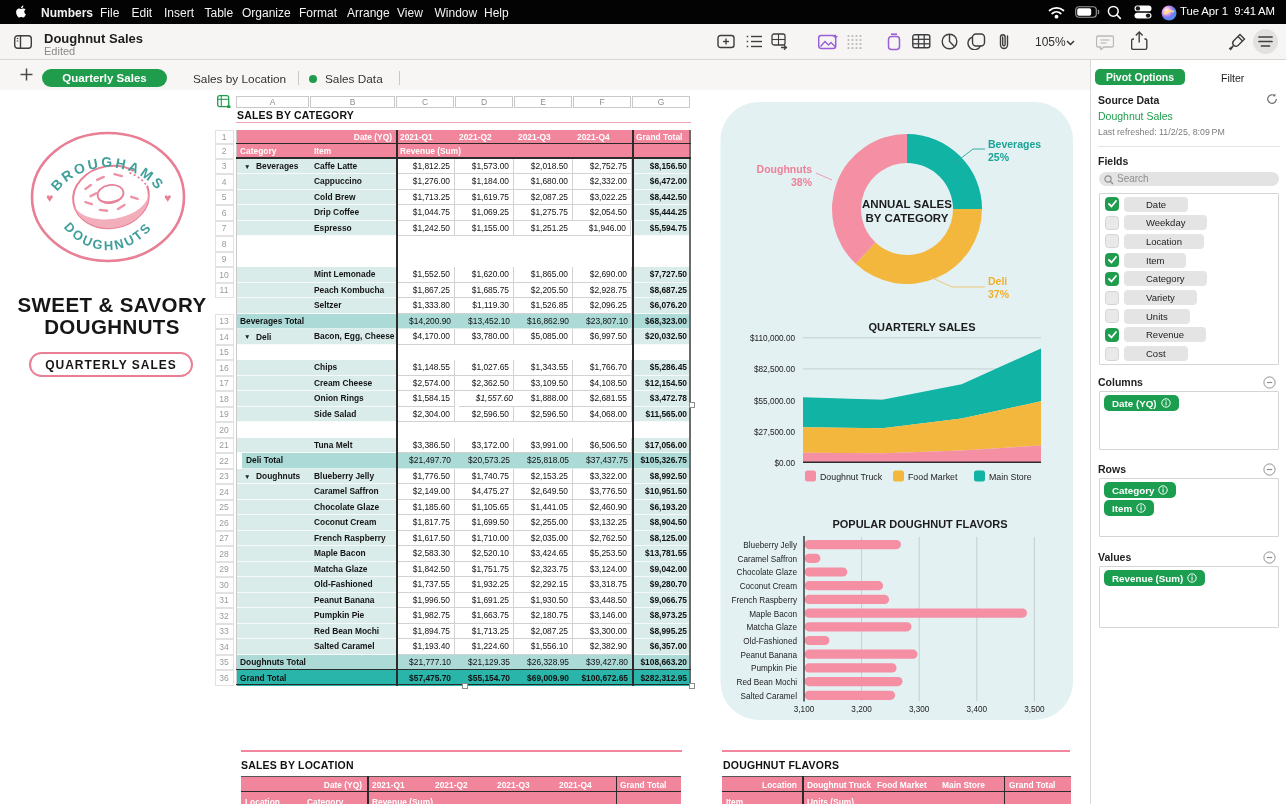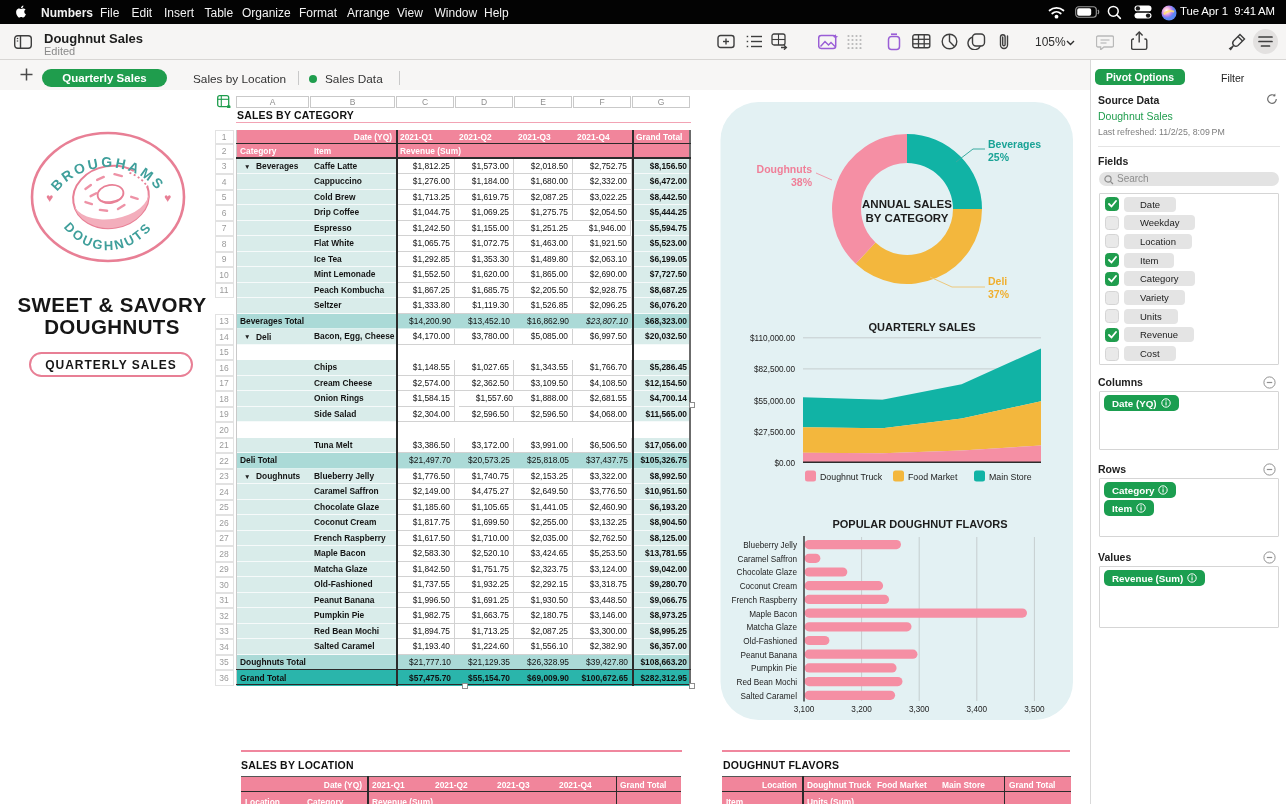--- a/index.html
+++ b/index.html
@@ -26,21 +26,21 @@
 .itm{font-weight:bold;color:#151515}
 .bld{font-weight:bold}
 .tot{background:#abdad7;border-bottom:1px solid rgba(255,255,255,0.6)}
 .gtot{background:#2ab5ab}
 .lbl{font-weight:bold;color:#111}
 .grp{position:absolute;font-size:6.5px;color:#222}
 .grpl{position:absolute;top:0;height:100%;display:flex;align-items:center;font-size:8.4px;font-weight:bold;color:#151515}
 
 #sidebar{position:absolute;left:1090px;top:60px;width:196px;height:744px;background:#fff;border-left:1px solid #d9d9d9}
 .sbh{position:absolute;font-size:10.5px;font-weight:bold;color:#222}
-.chip{background:#e4e4e4;border-radius:4px;padding:2px 16px;font-size:9.5px;color:#222}
+.chip{background:#e4e4e4;border-radius:4px;padding:2px 22px;font-size:9.5px;color:#222}
 .frow{position:absolute;left:14px;display:flex;align-items:center;gap:5px}
 .cb{width:14px;height:14px;border-radius:3.5px;background:#e9e9e9;border:1px solid #d5d5d5;display:inline-flex;align-items:center;justify-content:center}
 .cb.on{background:#1f9d4d;border-color:#1f9d4d}
 .gchip{position:absolute;background:#1b9e50;border-radius:5px;color:#fff;font-size:9.8px;font-weight:bold;padding:2.5px 8px;white-space:nowrap}
 .sbox{position:absolute;left:7.5px;width:180px;background:#fff;border:1px solid #d5d5d5;border-radius:1px}
 
 .ctit{font:bold 11.5px "Liberation Sans",sans-serif;fill:#1c1c1c}
 .ctit2{font:bold 11px "Liberation Sans",sans-serif;fill:#1c1c1c}
 .lab{font:bold 10.5px "Liberation Sans",sans-serif}
 .t10{font:8.2px "Liberation Sans",sans-serif;fill:#222}
@@ -328,38 +328,20 @@
       </div>
       <div class="tr" style="top:91.0px;height:15.5px">
         <div class="tc teal" style="left:0px;width:74px;"></div>
         <div class="tc teal itm" style="left:74px;width:86px;">Espresso</div>
         <div class="tc wht num" style="left:160px;width:59px;">$1,242.50</div>
         <div class="tc wht num" style="left:219px;width:59px;">$1,155.00</div>
         <div class="tc wht num" style="left:278px;width:59px;">$1,251.25</div>
         <div class="tc wht num" style="left:336px;width:59px;">$1,946.00</div>
         <div class="tc teal num bld" style="left:396px;width:59px;">$5,594.75</div>
       </div>
-      <div class="tr" style="top:106.5px;height:15.5px">
-        <div class="tc teal" style="left:0px;width:74px;"></div>
-        <div class="tc teal itm" style="left:74px;width:86px;">Flat White</div>
-        <div class="tc wht num" style="left:160px;width:59px;">$1,065.75</div>
-        <div class="tc wht num" style="left:219px;width:59px;">$1,072.75</div>
-        <div class="tc wht num" style="left:278px;width:59px;">$1,463.00</div>
-        <div class="tc wht num" style="left:337px;width:59px;">$1,921.50</div>
-        <div class="tc teal num bld" style="left:396px;width:59px;">$5,523.00</div>
-      </div>
-      <div class="tr" style="top:122.0px;height:15.5px">
-        <div class="tc teal" style="left:0px;width:74px;"></div>
-        <div class="tc teal itm" style="left:74px;width:86px;">Ice Tea</div>
-        <div class="tc wht num" style="left:160px;width:59px;">$1,292.85</div>
-        <div class="tc wht num" style="left:219px;width:59px;">$1,353.30</div>
-        <div class="tc wht num" style="left:278px;width:59px;">$1,489.80</div>
-        <div class="tc wht num" style="left:337px;width:59px;">$2,063.10</div>
-        <div class="tc teal num bld" style="left:396px;width:59px;">$6,199.05</div>
-      </div>
       <div class="tr" style="top:137.5px;height:15.5px">
         <div class="tc teal" style="left:0px;width:74px;"></div>
         <div class="tc teal itm" style="left:74px;width:86px;">Mint Lemonade</div>
         <div class="tc wht num" style="left:160px;width:59px;">$1,552.50</div>
         <div class="tc wht num" style="left:219px;width:59px;">$1,620.00</div>
         <div class="tc wht num" style="left:278px;width:59px;">$1,865.00</div>
         <div class="tc wht num" style="left:337px;width:59px;">$2,690.00</div>
         <div class="tc teal num bld" style="left:396px;width:59px;">$7,727.50</div>
       </div>
       <div class="tr" style="top:153.0px;height:15.5px">
@@ -378,21 +360,21 @@
         <div class="tc wht num" style="left:219px;width:59px;">$1,119.30</div>
         <div class="tc wht num" style="left:278px;width:59px;">$1,526.85</div>
         <div class="tc wht num" style="left:337px;width:59px;">$2,096.25</div>
         <div class="tc teal num bld" style="left:396px;width:59px;">$6,076.20</div>
       </div>
       <div class="tr" style="top:184.0px;height:15.5px">
         <div class="tc tot lbl" style="left:0px;width:160px;">Beverages Total</div>
         <div class="tc tot num" style="left:160px;width:59px;">$14,200.90</div>
         <div class="tc tot num" style="left:219px;width:59px;">$13,452.10</div>
         <div class="tc tot num" style="left:278px;width:59px;">$16,862.90</div>
-        <div class="tc tot num" style="left:337px;width:59px;font-style:italic;">$23,807.10</div>
+        <div class="tc tot num" style="left:337px;width:59px;">$23,807.10</div>
         <div class="tc tot num bld" style="left:396px;width:59px;">$68,323.00</div>
       </div>
       <div class="tr" style="top:199.5px;height:15.5px">
         <div class="tc teal" style="left:0px;width:74px;"></div>
         <div class="grp" style="left:8px;top:4px">▼</div>
         <div class="grpl" style="left:20px">Deli</div>
         <div class="tc teal itm" style="left:74px;width:86px;">Bacon, Egg, Cheese</div>
         <div class="tc wht num" style="left:160px;width:59px;">$4,170.00</div>
         <div class="tc wht num" style="left:219px;width:59px;">$3,780.00</div>
         <div class="tc wht num" style="left:278px;width:59px;">$5,085.00</div>
@@ -414,45 +396,45 @@
         <div class="tc wht num" style="left:160px;width:59px;">$2,574.00</div>
         <div class="tc wht num" style="left:219px;width:59px;">$2,362.50</div>
         <div class="tc wht num" style="left:278px;width:59px;">$3,109.50</div>
         <div class="tc wht num" style="left:337px;width:59px;">$4,108.50</div>
         <div class="tc teal num bld" style="left:396px;width:59px;">$12,154.50</div>
       </div>
       <div class="tr" style="top:261.5px;height:15.5px">
         <div class="tc teal" style="left:0px;width:74px;"></div>
         <div class="tc teal itm" style="left:74px;width:86px;">Onion Rings</div>
         <div class="tc wht num" style="left:160px;width:59px;">$1,584.15</div>
-        <div class="tc wht num" style="left:223px;width:59px;">$1,557.60</div>
+        <div class="tc wht num" style="left:223px;width:59px;font-style:italic;">$1,557.60</div>
         <div class="tc wht num" style="left:278px;width:59px;">$1,888.00</div>
         <div class="tc wht num" style="left:337px;width:59px;">$2,681.55</div>
-        <div class="tc teal num bld" style="left:396px;width:59px;">$4,700.14</div>
+        <div class="tc teal num bld" style="left:396px;width:59px;">$3,472.78</div>
       </div>
       <div class="tr" style="top:277.0px;height:15.5px">
         <div class="tc teal" style="left:0px;width:74px;"></div>
         <div class="tc teal itm" style="left:74px;width:86px;">Side Salad</div>
         <div class="tc wht num" style="left:160px;width:59px;">$2,304.00</div>
         <div class="tc wht num" style="left:219px;width:59px;">$2,596.50</div>
         <div class="tc wht num" style="left:278px;width:59px;">$2,596.50</div>
         <div class="tc wht num" style="left:337px;width:59px;">$4,068.00</div>
         <div class="tc teal num bld" style="left:396px;width:59px;">$11,565.00</div>
       </div>
       <div class="tr" style="top:308.0px;height:15.5px">
         <div class="tc teal" style="left:0px;width:74px;"></div>
         <div class="tc teal itm" style="left:74px;width:86px;">Tuna Melt</div>
         <div class="tc wht num" style="left:160px;width:59px;">$3,386.50</div>
         <div class="tc wht num" style="left:219px;width:59px;">$3,172.00</div>
         <div class="tc wht num" style="left:278px;width:59px;">$3,991.00</div>
         <div class="tc wht num" style="left:337px;width:59px;">$6,506.50</div>
         <div class="tc teal num bld" style="left:396px;width:59px;">$17,056.00</div>
       </div>
       <div class="tr" style="top:323.5px;height:15.5px">
-        <div class="tc tot lbl" style="left:0px;width:160px;">Deli Total</div>
+        <div class="tc tot lbl" style="left:6px;width:160px;">Deli Total</div>
         <div class="tc tot num" style="left:160px;width:59px;">$21,497.70</div>
         <div class="tc tot num" style="left:219px;width:59px;">$20,573.25</div>
         <div class="tc tot num" style="left:278px;width:59px;">$25,818.05</div>
         <div class="tc tot num" style="left:337px;width:59px;">$37,437.75</div>
         <div class="tc tot num bld" style="left:396px;width:59px;">$105,326.75</div>
       </div>
       <div class="tr" style="top:339.0px;height:15.5px">
         <div class="tc teal" style="left:0px;width:74px;"></div>
         <div class="grp" style="left:8px;top:4px">▼</div>
         <div class="grpl" style="left:20px">Doughnuts</div>

